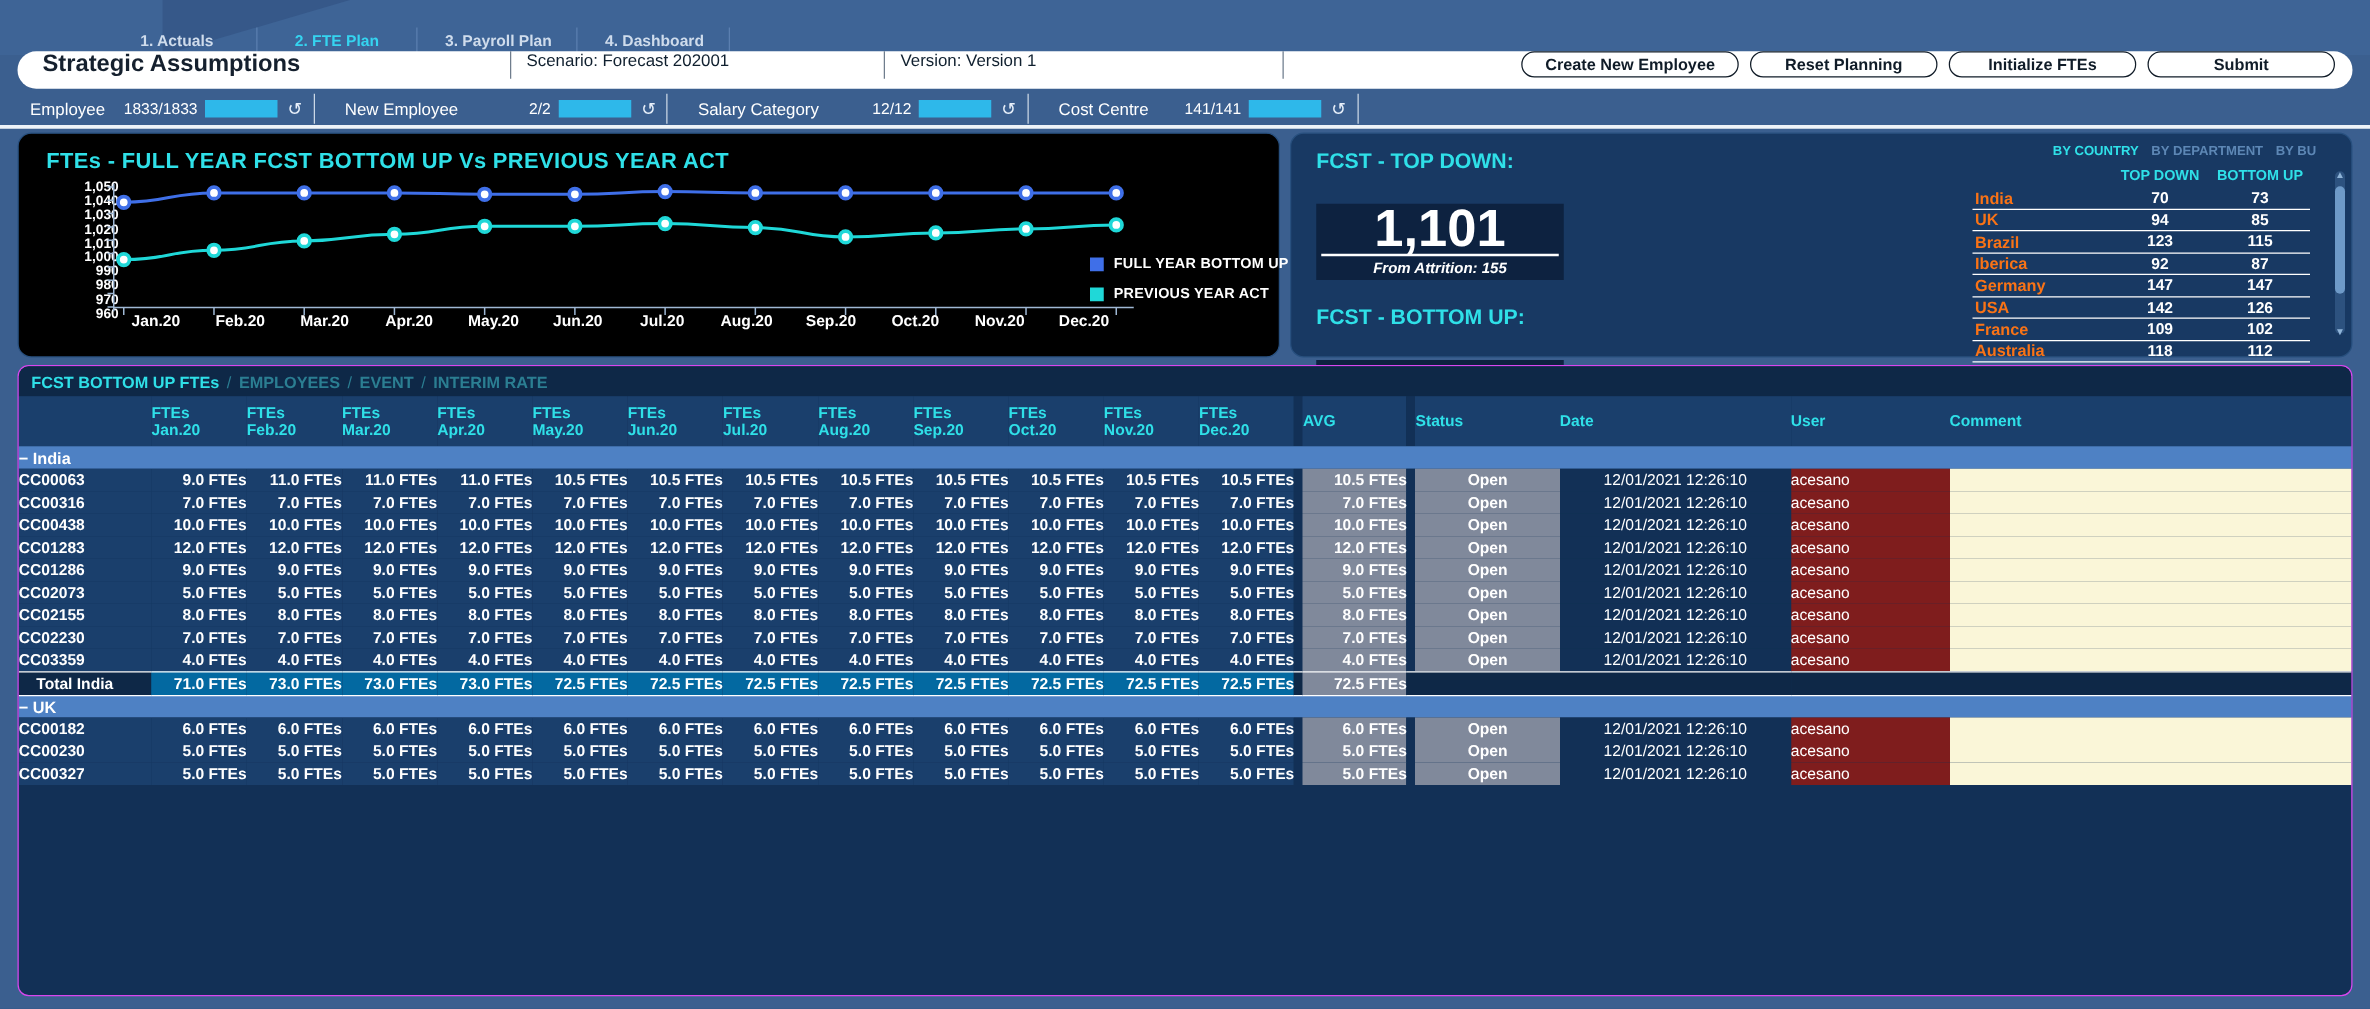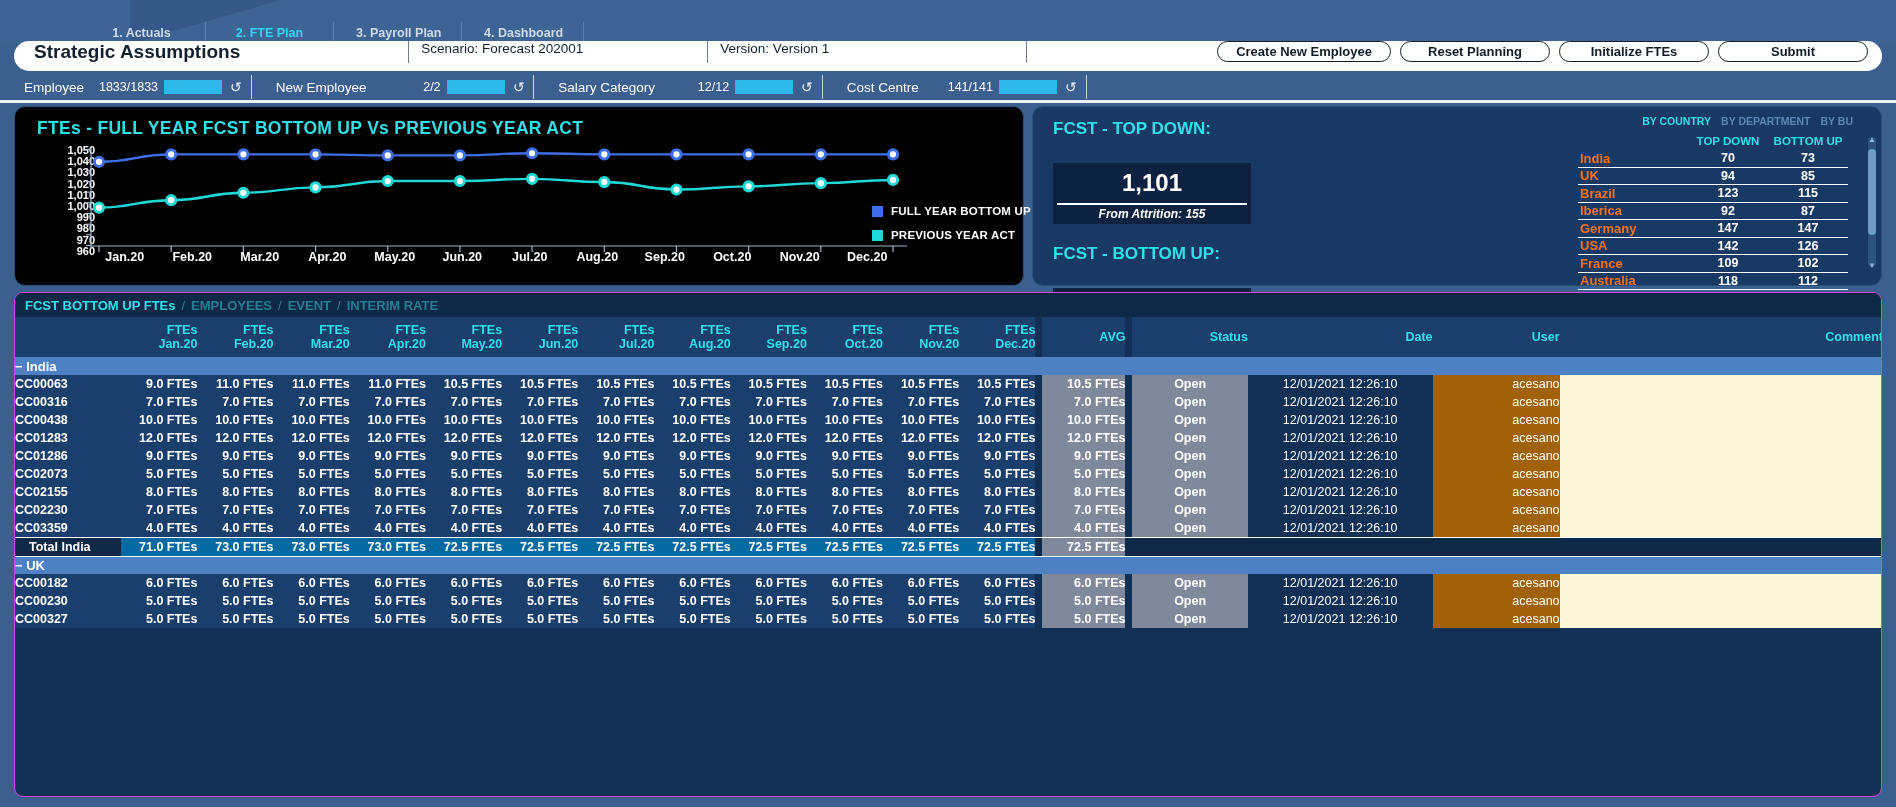--- a/index.html
+++ b/index.html
@@ -109,21 +109,21 @@
   
   .kpi-panel {
     position: absolute; left: 1032px; top: 106px; width: 850px; height: 180px;
     background: #183963; border-radius: 11px; border: 1px solid #28507f;
   }
   .kpi-left { position: absolute; left: 20px; top: 12px; width: 200px; }
   .kpi-label { color: #2fe0e8; font-size: 17px; font-weight: bold; }
   .kpi-box {
     background: #0d2240; margin-top: 4px; width: 198px; text-align: center;
   }
-  .kpi-big { color: #ffffff; font-size: 24px; font-weight: bold; line-height: 40px; margin-top: 24px; }
+  .kpi-big { color: #ffffff; font-size: 42px; font-weight: bold; line-height: 40px; margin-top: 24px; }
   .kpi-rule { height: 1.5px; background: #ffffff; margin: 0 4px; }
   .kpi-sub { color: #ffffff; font-size: 12px; font-style: italic; font-weight: bold; line-height: 19px; }
   .kpi-red {
     background: #ff3d11; color: #000000; font-size: 17px; font-weight: bold;
     text-align: center; line-height: 24px; width: 198px; margin-top: 1px;
   }
   .kpi-tabs { position: absolute; right: 28px; top: 8px; display: flex; gap: 10px; }
   .kpi-tab { font-size: 10.5px; font-weight: bold; color: #5d87b5; white-space: nowrap; cursor: pointer; }
   .kpi-tab.active { color: #2fe0e8; }
   .ctable { position: absolute; left: 545px; top: 28px; width: 270px; }
@@ -151,37 +151,37 @@
     height: 24px; background: #0e2847; display: flex; align-items: center; padding-left: 10px;
   }
   .gt { font-size: 13px; font-weight: bold; color: #2b7e92; white-space: nowrap; }
   .gt.active { color: #2fe0e8; }
   .gt-sep { color: #2b7e92; font-size: 13px; padding: 0 6px; }
 
   table.grid { border-collapse: collapse; width: 1868px; table-layout: fixed; }
   table.grid th, table.grid td { padding: 0; }
   .th-hdr {
     background: #1a3f6c; color: #2fe0e8; font-size: 12.5px; font-weight: bold;
-    text-align: right; height: 40px; vertical-align: middle; line-height: 14px;
+    text-align: left; height: 40px; vertical-align: middle; line-height: 14px;
   }
   .th-hdr.first { background: #1a3f6c; }
   .th-sp { background: #123056; width: 6px; }
   .th-avg { background: #1a3f6c; }
   .th-right { background: #1a3f6c; }
   .grp-row td {
     background: #4e81c4; color: #ffffff; font-size: 13px; font-weight: bold;
     height: 18px; padding-left: 10px;
   }
   .d-row td { height: 18px; font-size: 12.5px; color: #ffffff; }
   .c-code { padding-left: 22px; background: #1a3f6c; font-weight: bold; }
   .c-num { text-align: right; padding-right: 12px; background: #1a3f6c; font-weight: bold; }
   .c-avg { text-align: right; padding-right: 12px; background: #80899b; font-weight: bold; color: #ffffff; }
   .c-status { text-align: center; background: #80899b; font-weight: bold; color: #ffffff; }
   .c-date { text-align: center; background: #123056; }
-  .c-user { text-align: right; background: #a16207; }
+  .c-user { text-align: left; background: #7f1d1d; }
   .c-comment { background: #faf6d8; }
   .tot-row td {
     background: #0e2847; color: #ffffff; font-size: 12.5px; font-weight: bold;
     height: 19px; border-top: 1.5px solid #ffffff; border-bottom: 1.5px solid #ffffff;
   }
   .tot-row td.c-code { padding-left: 14px; background: #0e2847; }
   .tot-row td.c-num { background: #0369a1; }
   .tot-row td.c-avg { background: #80899b; }
   .tot-row td.c-blank { background: #0e2847; }
 </style>

